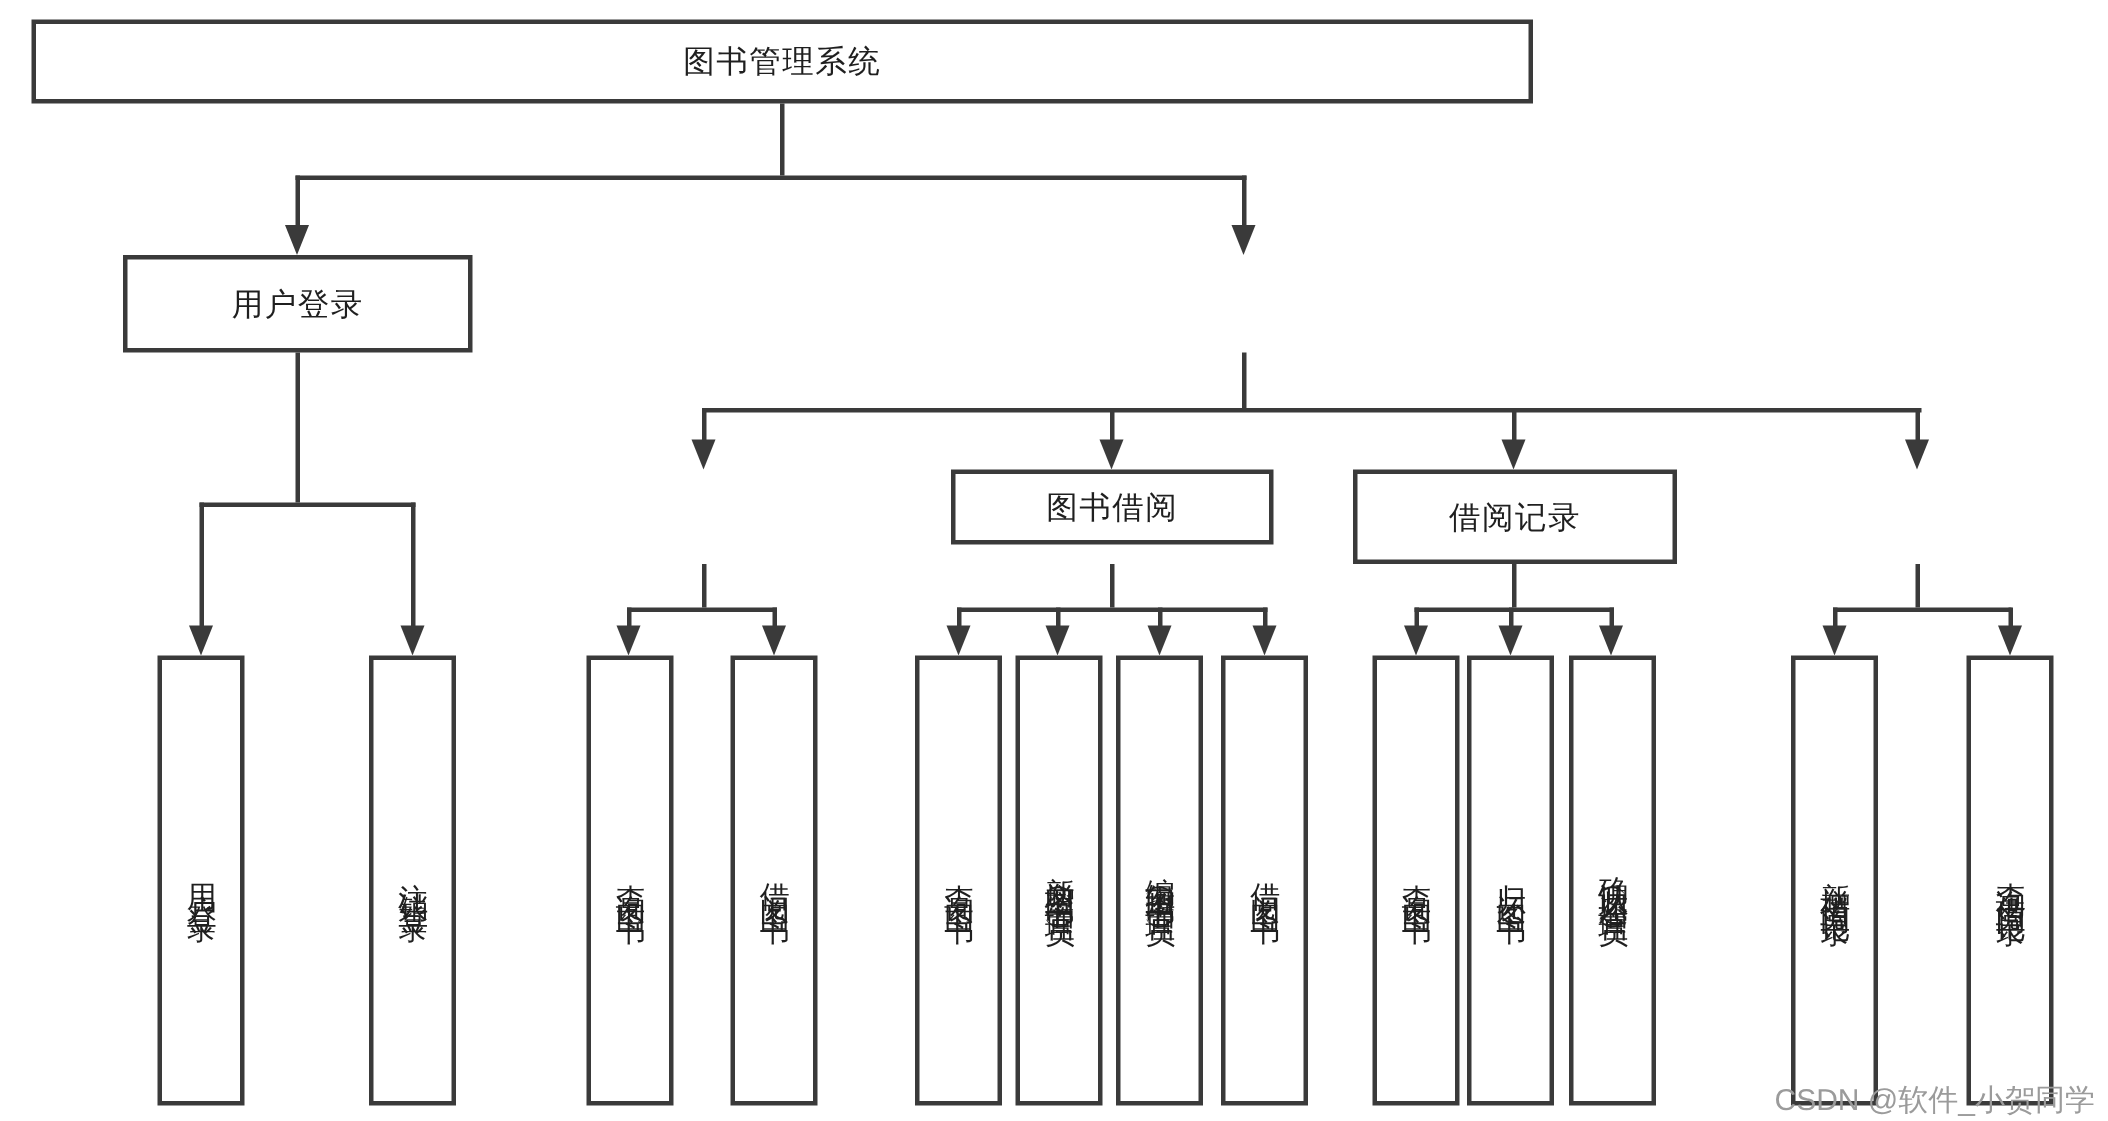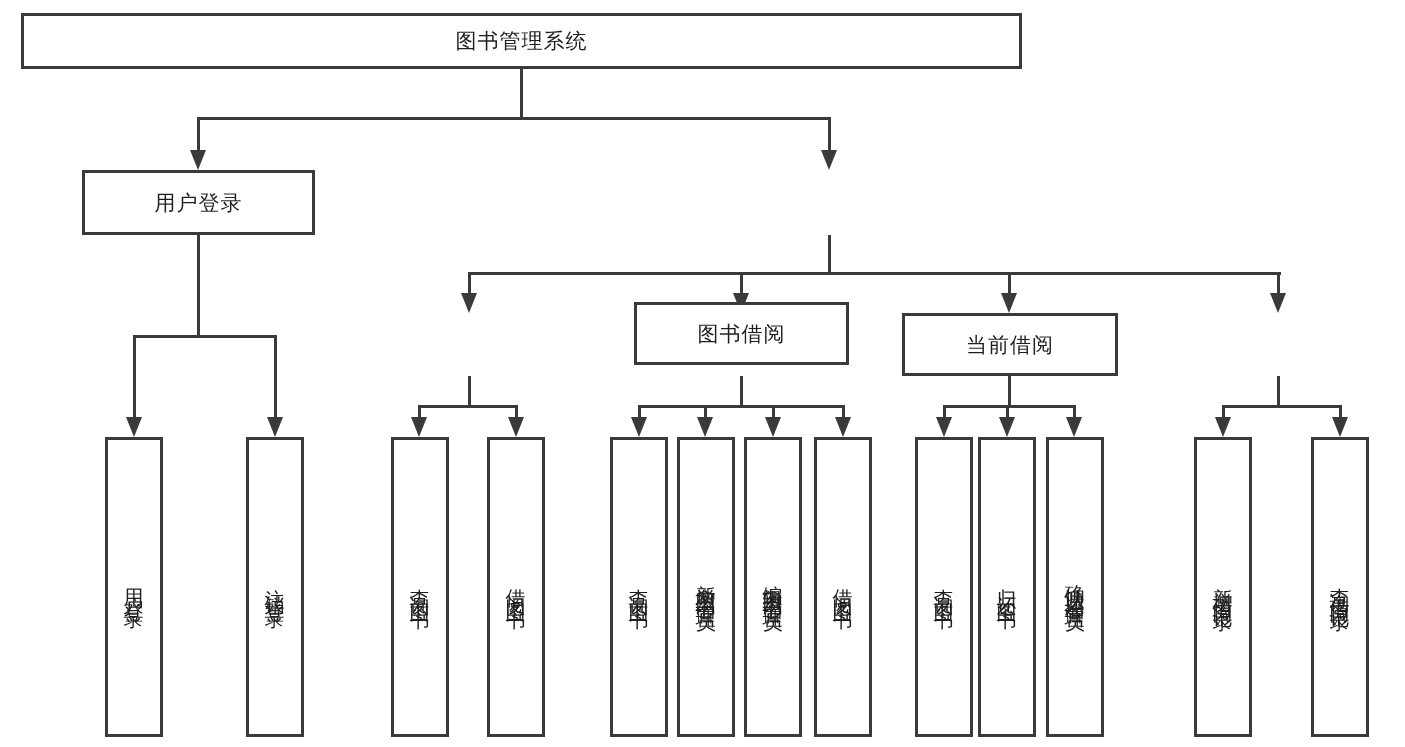--- a/index.html
+++ b/index.html
@@ -93,25 +93,25 @@
   <div class="hl" style="left:468px;top:272px;width:813px;"></div>
   <div class="vl" style="left:468px;top:272px;height:22px;"></div>
   <div class="ah" style="left:461px;top:293px;"></div>
   <div class="vl" style="left:740px;top:272px;height:22px;"></div>
   <div class="ah" style="left:733px;top:293px;"></div>
   <div class="vl" style="left:1008px;top:272px;height:22px;"></div>
   <div class="ah" style="left:1001px;top:293px;"></div>
   <div class="vl" style="left:1277px;top:272px;height:22px;"></div>
   <div class="ah" style="left:1270px;top:293px;"></div>
 
-  <div class="hnode" style="left:634px;top:302px;width:215px;height:63px;">
+  <div class="hnode" style="left:634px;top:313px;width:215px;height:50px;">
     <span>图书借阅</span>
   </div>
   <div class="hnode" style="left:902px;top:313px;width:216px;height:63px;">
-    <span>当前借阅</span>
+    <span>借阅记录</span>
   </div>
 
   <div class="vl" style="left:468px;top:376px;height:29px;"></div>
   <div class="hl" style="left:418px;top:405px;width:100px;"></div>
   <div class="vl" style="left:418px;top:405px;height:13px;"></div>
   <div class="ah" style="left:411px;top:417px;"></div>
   <div class="vl" style="left:515px;top:405px;height:13px;"></div>
   <div class="ah" style="left:508px;top:417px;"></div>
 
   <div class="vl" style="left:740px;top:376px;height:29px;"></div>
@@ -178,14 +178,15 @@
     <span class="vtext" style="letter-spacing:4px;">确认归还（管理员）</span>
   </div>
 
   <div class="leaf" style="left:1194px;">
     <span class="vtext" style="letter-spacing:5px;">新增借阅记录</span>
   </div>
   <div class="leaf" style="left:1311px;">
     <span class="vtext" style="letter-spacing:5px;">查询借阅记录</span>
   </div>
 
+  <div class="watermark">CSDN @软件_小贺同学</div>
 
 </div>
 
 </body></html>

